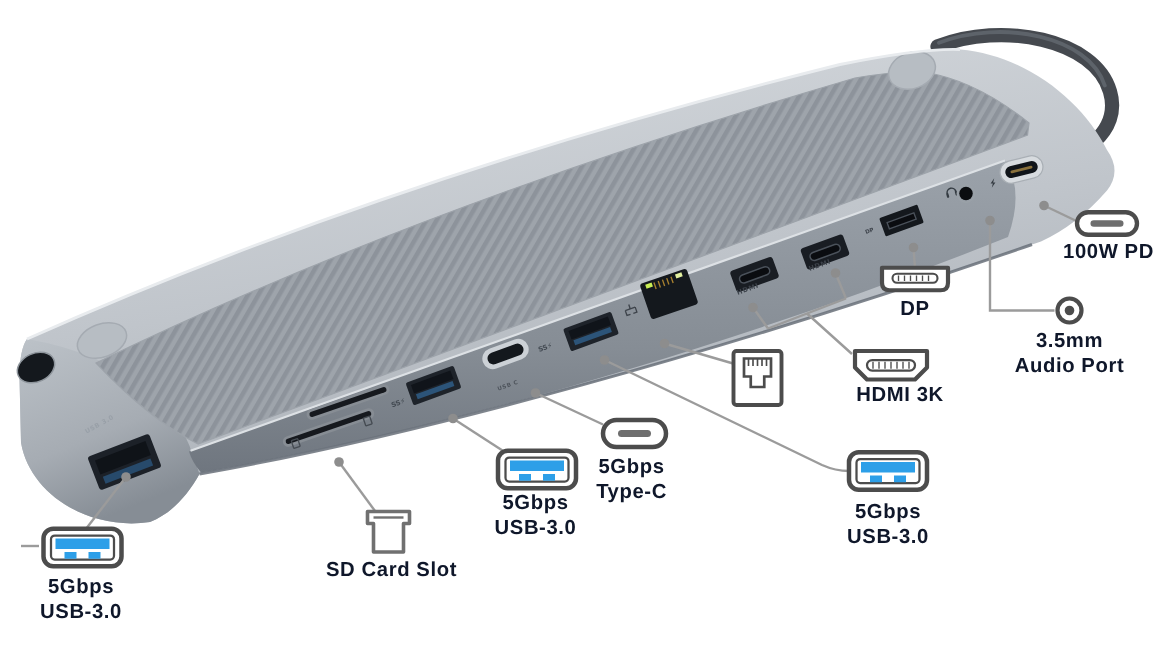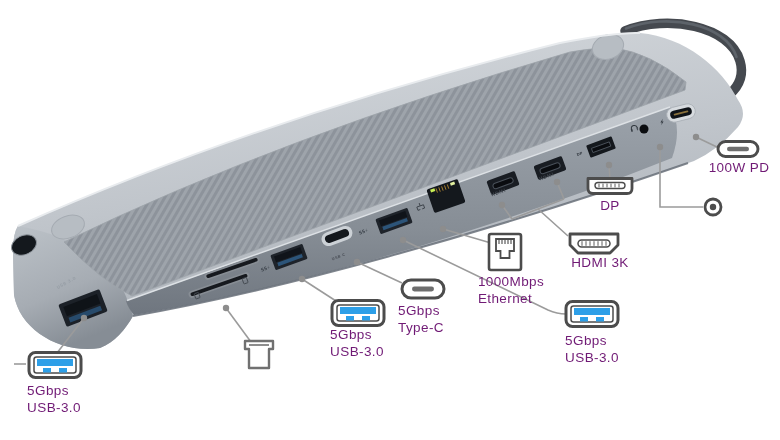--- a/index.html
+++ b/index.html
@@ -1,21 +1,21 @@
 <!DOCTYPE html>
 <html><head>
 <meta charset="utf-8">
 <style>
   html,body{margin:0;padding:0;background:#fff;}
   .scene{position:relative;width:780px;height:440px;background:#ffffff;overflow:hidden;
          font-family:"Liberation Sans", sans-serif;}
   .scene svg{position:absolute;left:0;top:0;}
-  .callout{position:absolute;transform:translateX(-50%);
-           font-weight:400;font-size:13.5px;line-height:16.5px;letter-spacing:.4px;
-           color:#701a75;white-space:nowrap;}
+  .callout{position:absolute;transform:translateX(-50%);text-align:center;
+           font-weight:700;font-size:13.5px;line-height:16.5px;letter-spacing:.4px;
+           color:#0f172a;white-space:nowrap;}
   .callout .line:empty{display:none;}
   .eng{font-family:"DejaVu Sans", sans-serif;font-weight:700;}
 </style>
 </head>
 <body>
 
 <div class="scene">
 
 <svg width="780" height="440" viewBox="0 0 780 440">
   <defs>
@@ -219,42 +219,46 @@
   <g transform="translate(713,207)">
     <circle r="8" fill="#fff" stroke="#4c4c4c" stroke-width="2.8"></circle>
     <circle r="3.2" fill="#4c4c4c"></circle>
   </g>
 </svg>
 
 <div class="callout" style="left:54px;top:383px">
   <div class="line">5Gbps</div>
   <div class="line">USB-3.0</div>
 </div>
+<div class="callout" style="left:261px;top:372px">
+  <div class="line">SD Card Slot</div>
+
+</div>
 <div class="callout" style="left:357px;top:327px">
   <div class="line">5Gbps</div>
   <div class="line">USB-3.0</div>
 </div>
 <div class="callout" style="left:421px;top:303px">
   <div class="line">5Gbps</div>
   <div class="line">Type-C</div>
-</div>
-<div class="callout" style="left:511px;top:274px">
-  <div class="line">1000Mbps</div>
-  <div class="line">Ethernet</div>
 </div>
 <div class="callout" style="left:600px;top:255px">
   <div class="line">HDMI 3K</div>
 
 </div>
 <div class="callout" style="left:592px;top:333px">
   <div class="line">5Gbps</div>
   <div class="line">USB-3.0</div>
 </div>
 <div class="callout" style="left:610px;top:198px">
   <div class="line">DP</div>
 
 </div>
 <div class="callout" style="left:739px;top:160px">
   <div class="line">100W PD</div>
 
 </div>
+<div class="callout" style="left:713px;top:219px">
+  <div class="line">3.5mm</div>
+  <div class="line">Audio Port</div>
+</div>
 
 </div>
 
 </body></html>

